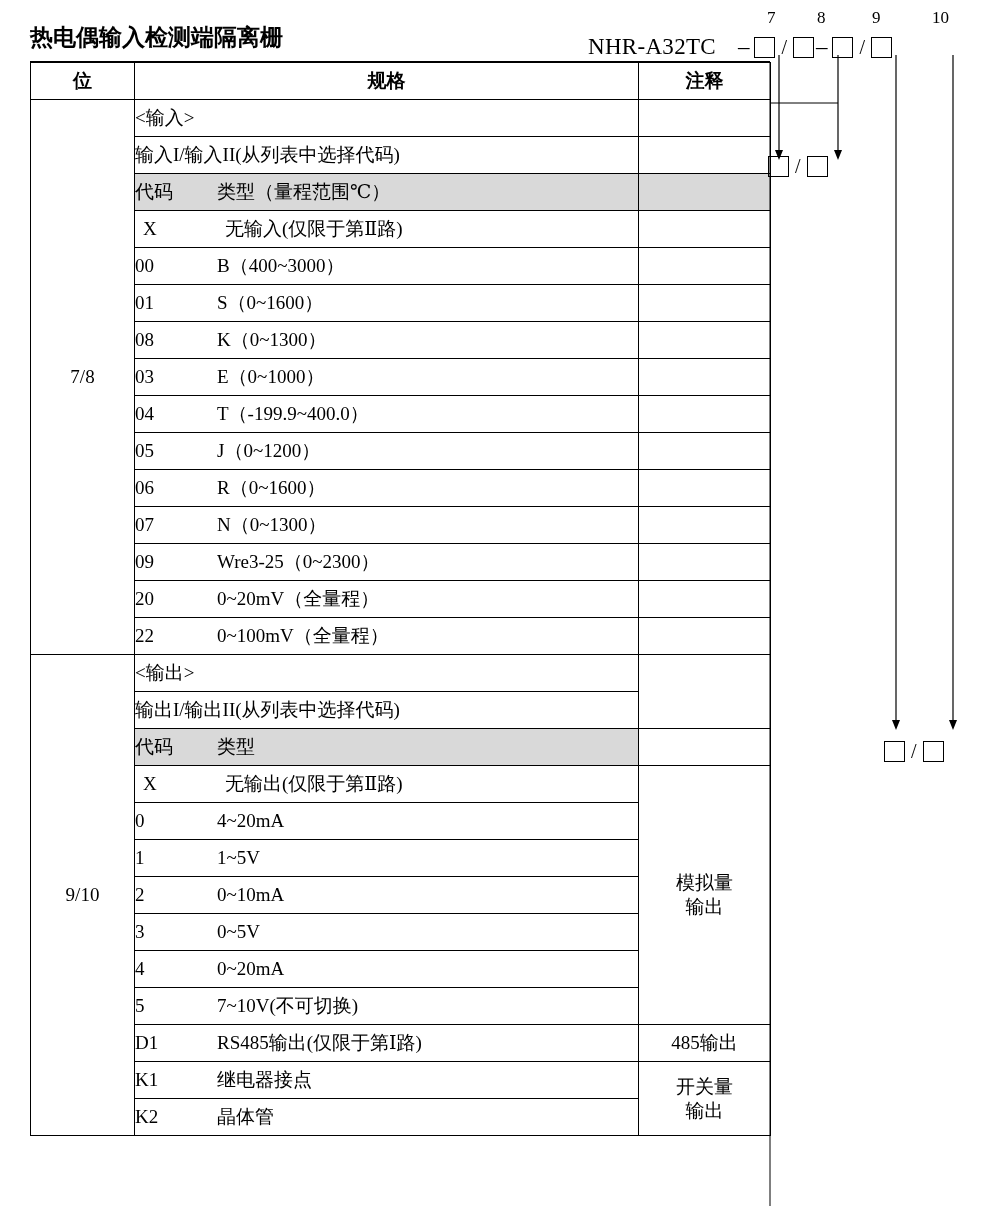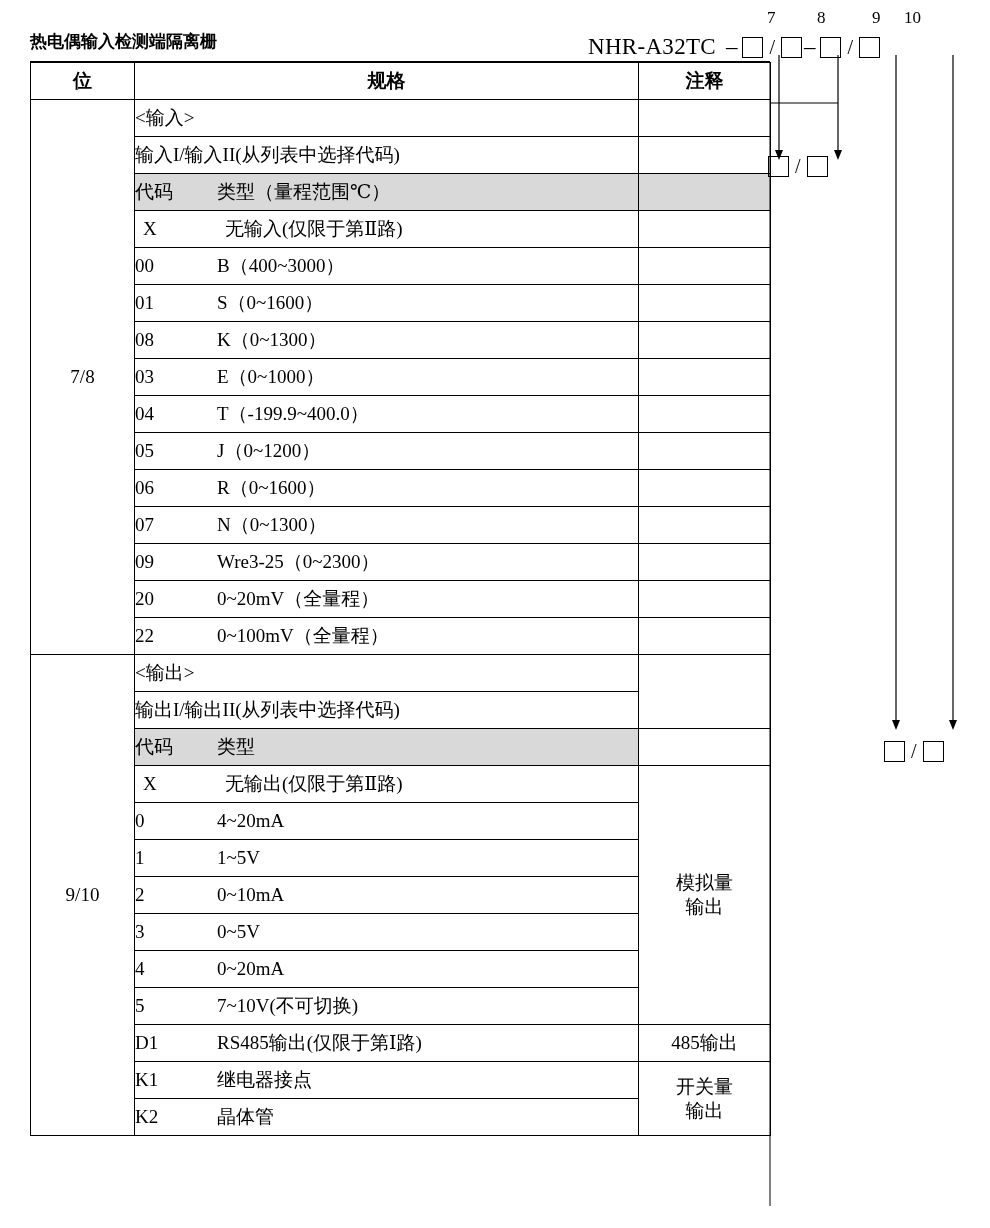--- a/index.html
+++ b/index.html
@@ -37,21 +37,21 @@
     left: 588px;
     width: 400px;
     height: 34px;
     display: flex;
     align-items: center;
     font-size: 23px;
   }
   .model-name {
     font-family: "Liberation Serif", serif;
     letter-spacing: 0.3px;
-    margin-right: 8px;
+    margin-right: 20px;
   }
   .dash {
     font-size: 23px;
     margin: 0 5px 0 2px;
   }
   .slash {
     font-size: 20px;
     margin: 0 6px;
   }
   .codebox {
@@ -139,36 +139,36 @@
 </style>
 </head>
 <body>
 
 <div id="page">
 
   <div class="pos-labels">
     <span class="pos-label" style="left: 12px; top: 0;">7</span>
     <span class="pos-label" style="left: 62px; top: 0;">8</span>
     <span class="pos-label" style="left: 117px; top: 0;">9</span>
-    <span class="pos-label" style="left: 149px; top: 0;">10</span>
+    <span class="pos-label" style="left: 177px; top: 0;">10</span>
   </div>
 
   <div class="model-row">
     <span class="model-name">NHR-A32TC</span>
     <span class="dash">–</span>
     <span class="codebox"></span>
     <span class="slash">/</span>
     <span class="codebox"></span>
     <span class="dash">–</span>
     <span class="codebox"></span>
     <span class="slash">/</span>
     <span class="codebox"></span>
   </div>
 
-  <div style="position:absolute; top:30px; left:30px; font-size:17px; font-weight:bold;">热电偶输入检测端隔离栅</div>
+  <div style="position:absolute; top:22px; left:30px; font-size:23px; font-weight:bold;">热电偶输入检测端隔离栅</div>
   <div style="position:absolute; top:61px; left:30px; width:740px; border-top:1px solid #000;"></div>
 
   <table class="spec">
     <colgroup>
       <col class="col-pos">
         <col class="col-spec">
         <col class="col-note">
     </colgroup>
     <tbody>
       <tr class="head">

